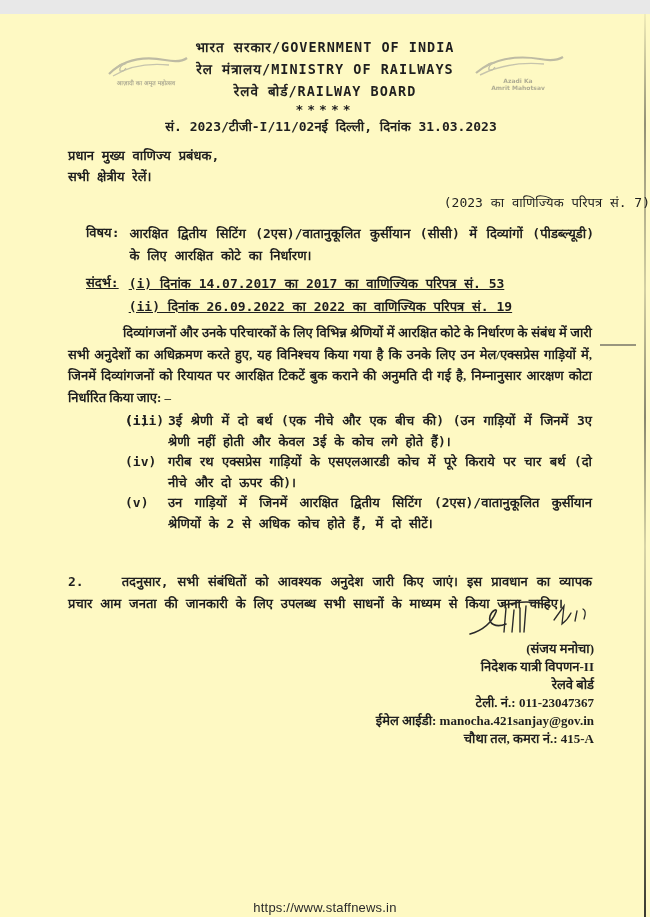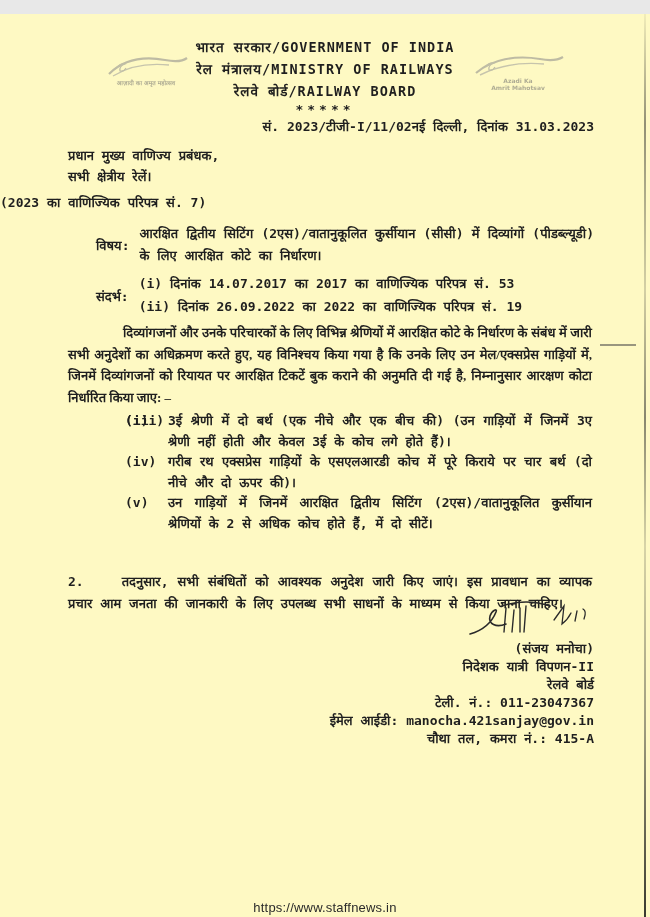--- a/index.html
+++ b/index.html
@@ -20,41 +20,41 @@
   .hdr { position:absolute; left:0; right:0; top:22px; text-align:center; }
   .hdr .hline { font-size:13.5px; font-weight:700; letter-spacing:1px; line-height:22px; }
   .hdr .stars { font-size:13px; font-weight:700; letter-spacing:4px; line-height:16px; }
   .logo { position:absolute; opacity:.55; filter:blur(.3px); text-align:center; }
   .logo svg { display:block; margin:0 auto; }
   .logo .cap { display:block; font-size:6px; line-height:6.5px; color:#6c6c6c; font-weight:700;
                font-family:"DejaVu Sans","Liberation Sans",sans-serif; white-space:nowrap; }
   .logo-left  { left:96px;  top:40px; width:100px; }
   .logo-right { left:458px; top:40px; width:120px; }
   
-  .filerow { position:absolute; left:68px; right:56px; top:103px; display:flex; justify-content:flex-end; }
+  .filerow { position:absolute; left:68px; right:56px; top:103px; display:flex; justify-content:center; }
   .addr { position:absolute; left:68px; top:131px; line-height:21px; }
-  .circno { position:absolute; left:0; right:0; top:179px; text-align:left; font-weight:700; }
+  .circno { position:absolute; left:0; right:0; top:179px; text-align:right; font-weight:400; }
   
-  .labelled { position:absolute; left:96px; right:56px; display:flex;align-items:center; }
+  .labelled { position:absolute; left:86px; right:56px; display:flex; }
   .subject { top:209px; }
-  .reference { top:259px; }
+  .reference { top:259px;text-decoration:underline; }
   .labelled .lab { flex:0 0 auto; padding-right:10px; white-space:nowrap; }
   .subject .txt { text-align:justify; line-height:22px; }
   .reference .refitems div { line-height:22.5px; white-space:nowrap; }
   
   .para1 { position:absolute; left:68px; width:524px; top:308px; text-align:justify;
            text-indent:55px; line-height:21.5px;font-family:Liberation Serif, serif; }
   .list { position:absolute; left:125px; width:467px; top:397px; }
   .list .item { position:relative; padding-left:43px; line-height:20.5px; text-align:justify; }
   .list .mk { position:absolute; left:0; top:0; }
   .para2 { position:absolute; left:68px; width:524px; top:557px; text-align:justify; line-height:21.5px; }
   .para2 .tab { display:inline-block; width:38px; }
   
   .sig-scribble { position:absolute; left:462px; top:586px; }
-  .sigblock { position:absolute; right:56px; top:626px; text-align:right; line-height:18px; }
+  .sigblock { position:absolute; right:56px; top:626px; text-align:right; line-height:18px;font-family:Liberation Serif, serif; }
   .sigblock div { white-space:nowrap; }
   
   .footer { position:absolute; left:0; right:0; top:886px; text-align:center;
             font-family:"Liberation Sans","DejaVu Sans",sans-serif;
             font-size:13px; font-weight:400; color:#2a2a2a; letter-spacing:.2px; }
   
   .scan-line-right { position:absolute; top:0; bottom:0; right:4px; width:2px;
     background:linear-gradient(to bottom,
       rgba(40,40,40,.06), rgba(40,40,40,.5) 12%, rgba(40,40,40,.2) 30%,
       rgba(40,40,40,.55) 44%, rgba(40,40,40,.18) 58%, rgba(40,40,40,.45) 78%,

